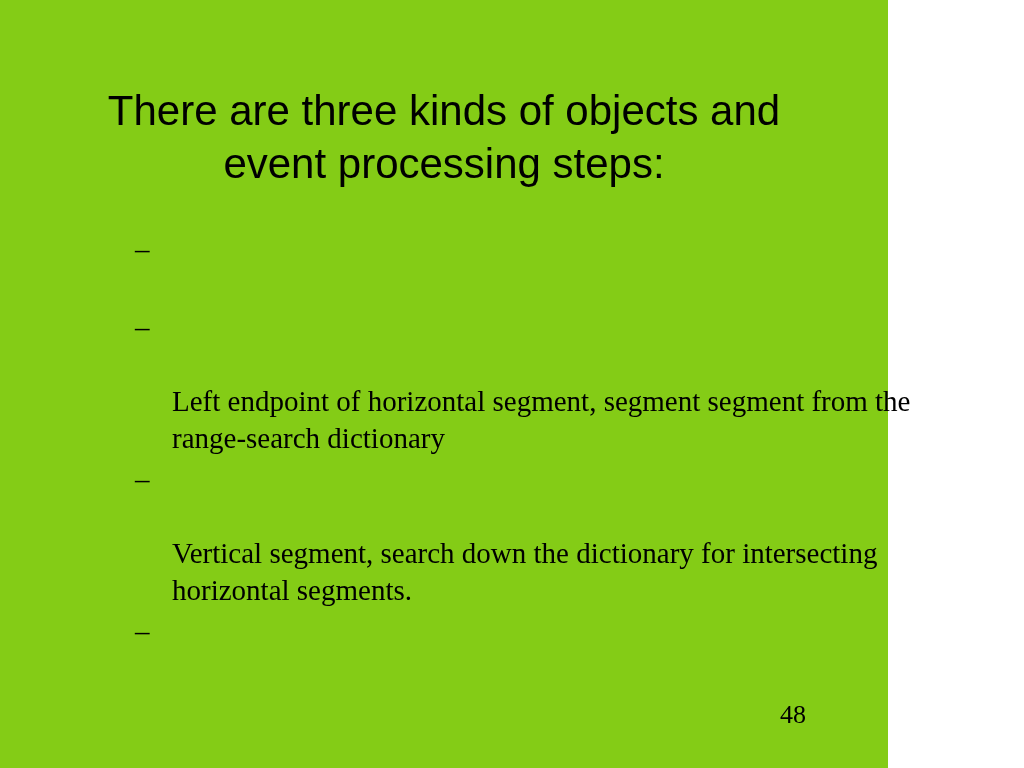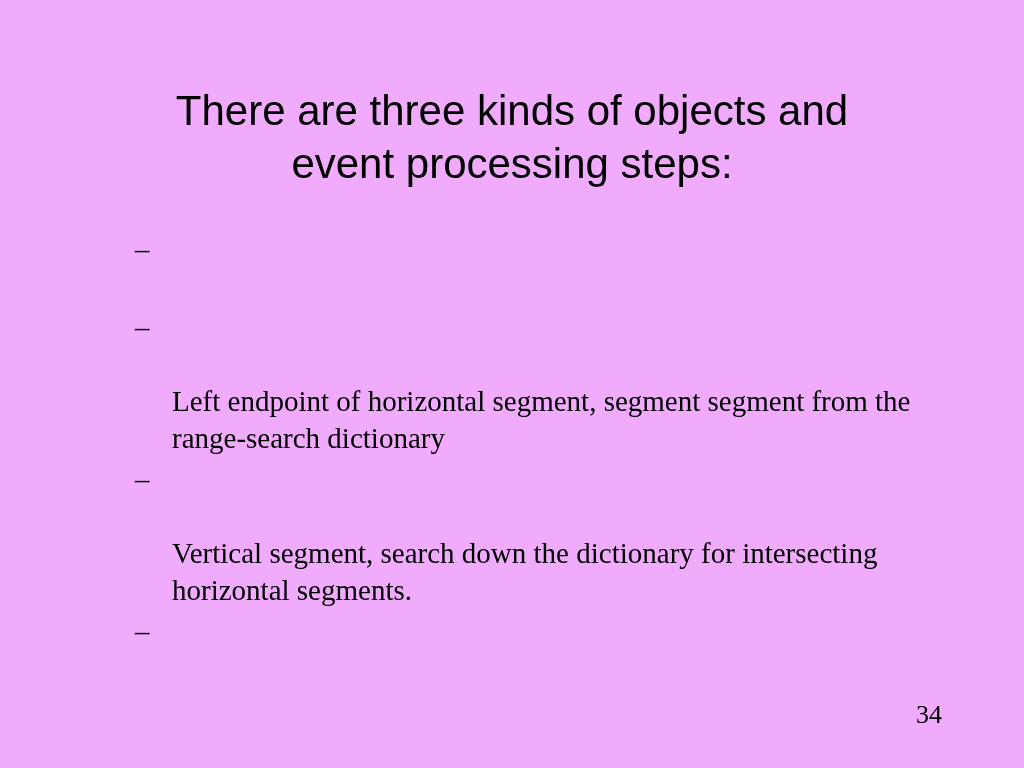--- a/index.html
+++ b/index.html
@@ -6,23 +6,23 @@
   html, body {
     width: 1024px;
     height: 768px;
     background: #ffffff;
     overflow: hidden;
     font-family: "Liberation Serif", serif;
     color: #000000;
   }
   .slide {
     position: relative;
-    width: 1024px;
+    width: 888px;
     height: 768px;
-    background: #f0abfc;
+    background: #84cc16;
   }
   .slide-title {
     position: absolute;
     top: 84px;
     left: 0;
     right: 0;
     text-align: center;
     font-family: "Liberation Sans", sans-serif;
     font-weight: 400;
     font-size: 42px;
@@ -82,15 +82,15 @@
       <span class="bullet-dash">–</span>
       <span>Vertical segment, search down the dictionary for intersecting
 horizontal segments.</span>
     </li>
     <li class="bullet-item">
       <span class="bullet-dash">–</span>
       
     </li>
   </ul>
 
-  <div class="page-number">34</div>
+  <div class="page-number">48</div>
 
 </div>
 
 </body></html>

